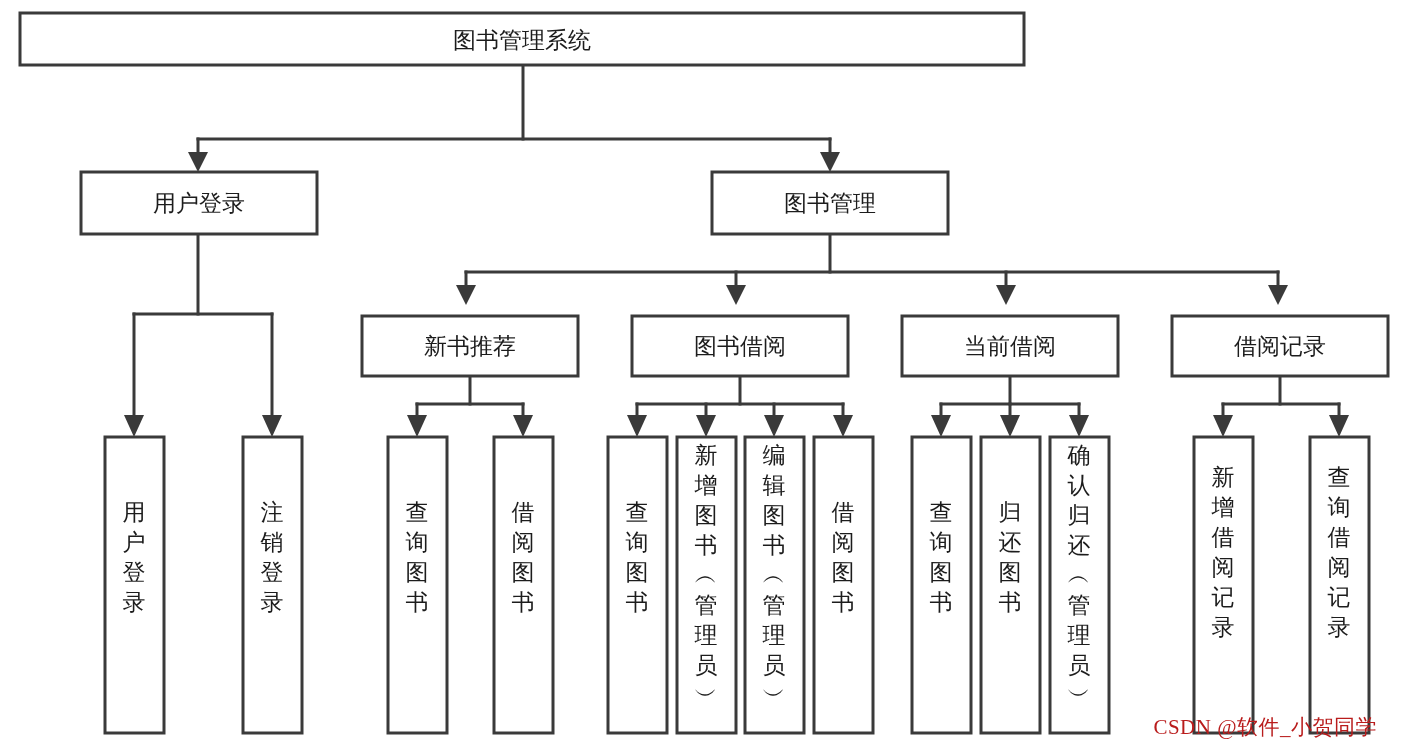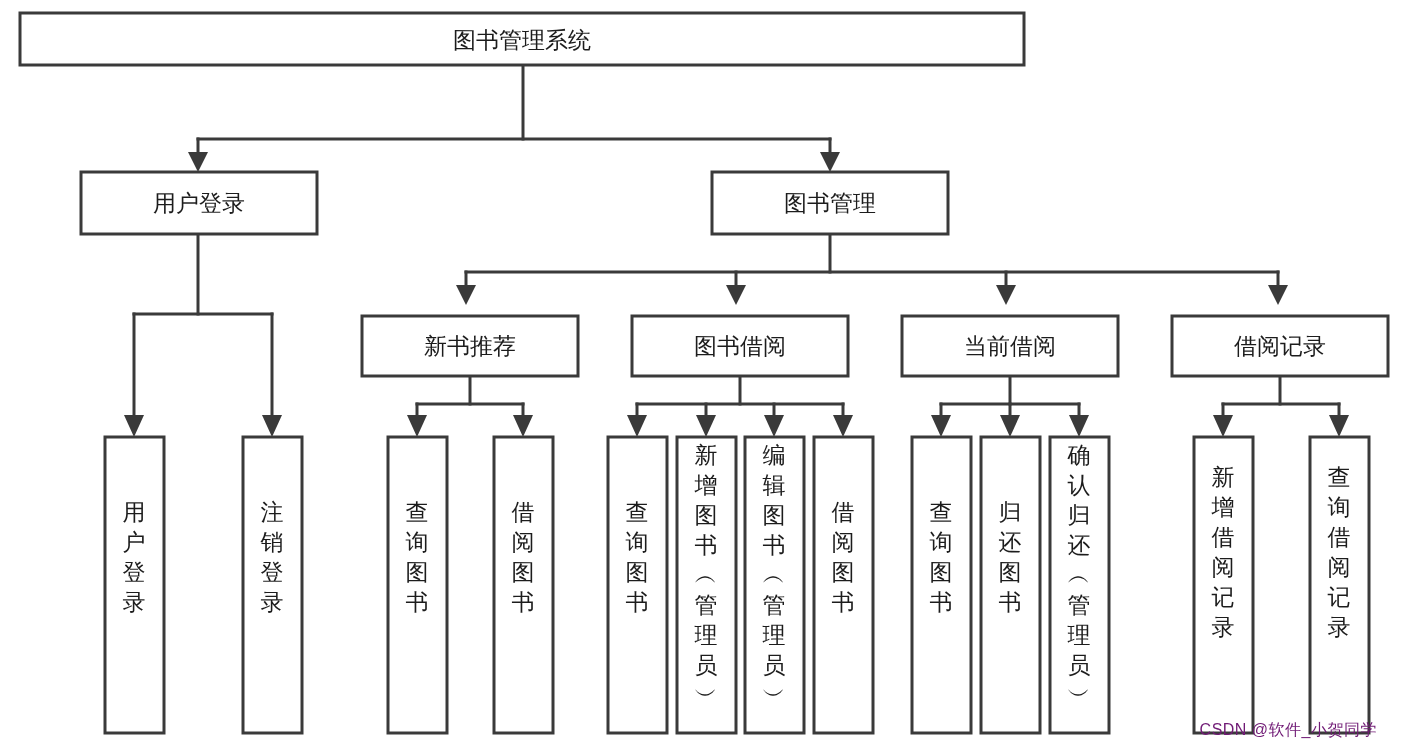--- a/index.html
+++ b/index.html
@@ -49,23 +49,23 @@
   .leaf-label {
     fill: #1c1c1c;
     font-family: "DejaVu Sans", "Liberation Sans", sans-serif;
     font-size: 23px;
     text-anchor: middle;
   }
   .watermark {
     position: absolute;
     right: 14px;
     bottom: 6px;
-    color: #701a75;
-    font-size: 16px;
-    font-family: Liberation Sans, sans-serif;
+    color: #b91c1c;
+    font-size: 21px;
+    font-family: Liberation Serif, serif;
     letter-spacing: 0.5px;
     white-space: nowrap;
     user-select: none;
   }
 </style>
 </head>
 <body>
 
 <div id="stage">
 

